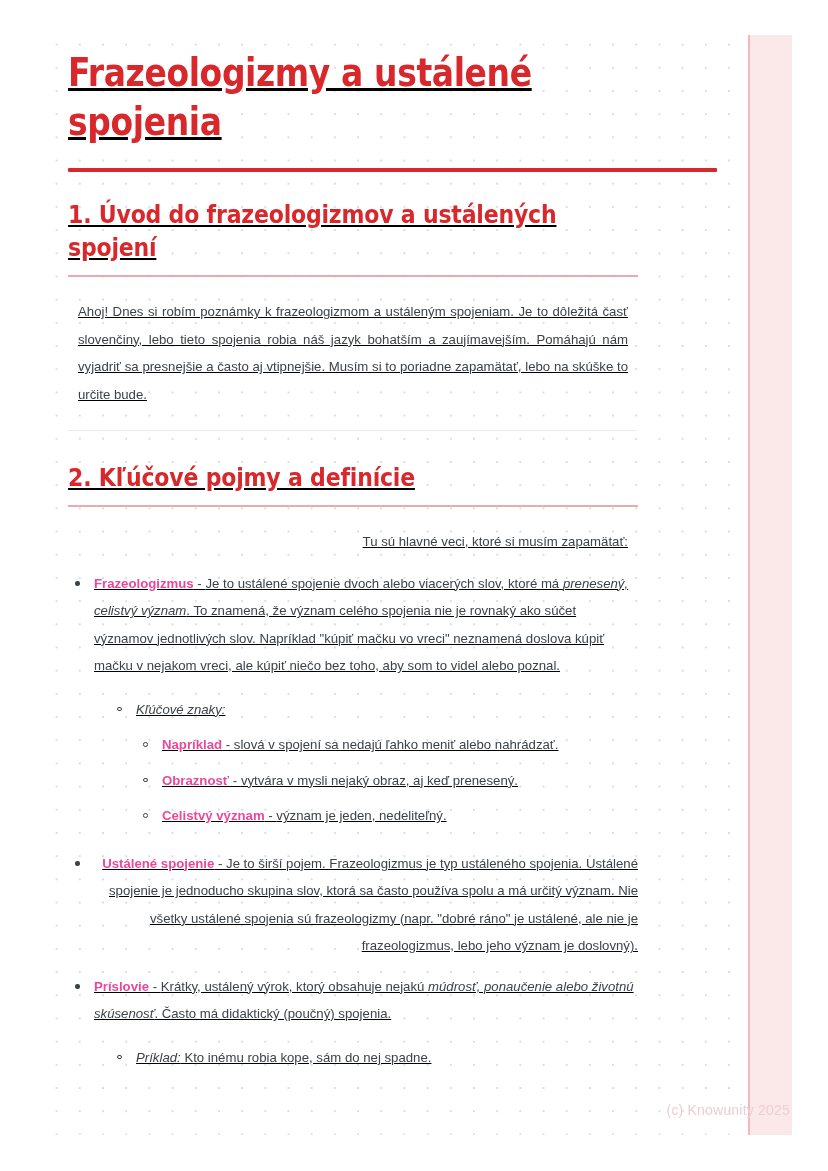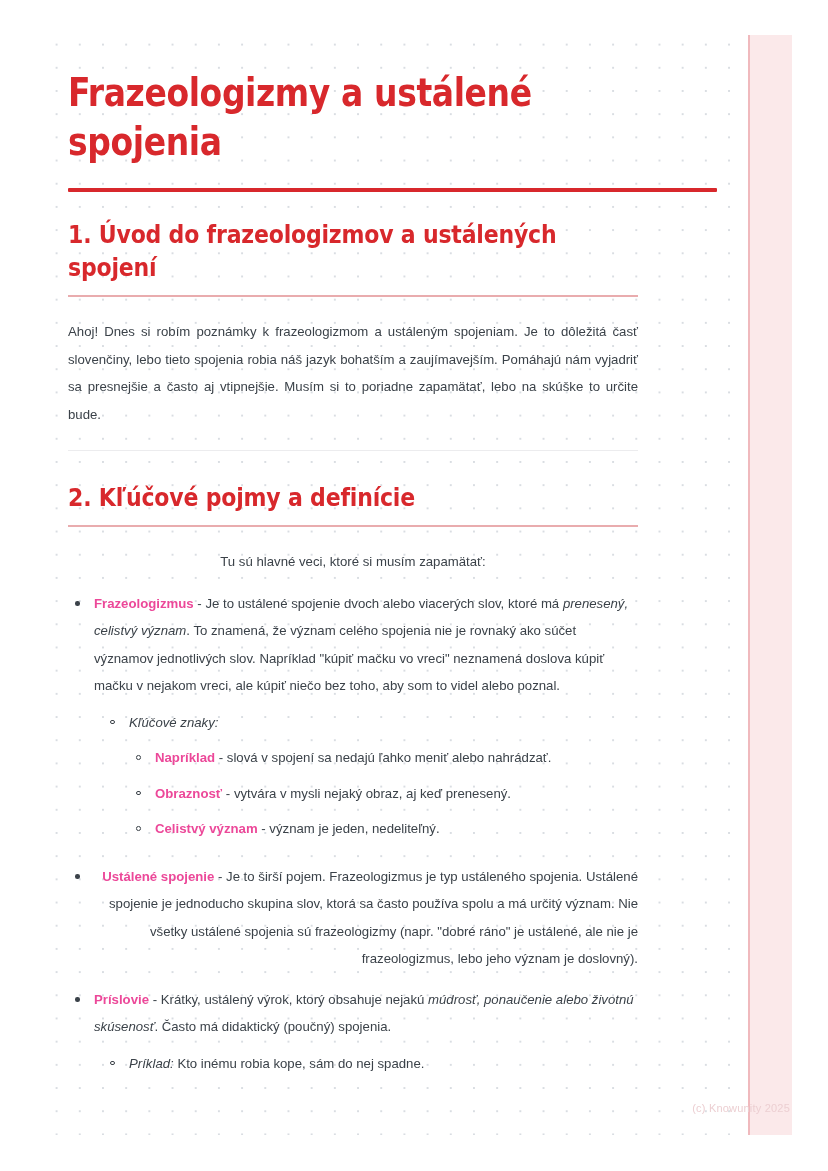--- a/index.html
+++ b/index.html
@@ -48,22 +48,23 @@
     background: #fbe9ea;
     border-left: 2.5px solid #f0b9bd;
     box-sizing: border-box;
     pointer-events: none;
   }
 
   
   #content {
     position: absolute;
     left: 68px;
-    top: 68px;
+    top: 48px;
     width: 570px;
+    text-decoration: underline;
   }
 
   
   .doc-title {
     font-family: "DejaVu Sans Condensed", "Liberation Sans Narrow", "Liberation Sans", sans-serif;
     font-size: 39px;
     line-height: 49px;
     font-weight: bold;
     color: #d8282c;
     letter-spacing: -0.4px;
@@ -107,24 +108,24 @@
     background: #e9acae;
   }
 
   
   .para {
     font-size: 13.2px;
     line-height: 27.5px;
     color: #3b4249;
     text-align: justify;
     text-justify: inter-word;
-    margin: 0;
+    margin: 10px;
   }
   .para.lead { margin-top: 21px; }
-  .para.plain { text-align: center; }
+  .para.plain { text-align: right; }
 
   
   ul.lvl1 {
     list-style: none;
     margin: 14px 0 0 0;
     padding: 0;
   }
   ul.lvl1 > li {
     position: relative;
     padding-left: 26px;
@@ -139,21 +140,21 @@
     left: 7px;
     top: 11.5px;
     width: 4.5px;
     height: 4.5px;
     background: #3b4249;
     border-radius: 50%;
   }
 
   ul.lvl2 {
     list-style: none;
-    margin: 9px;
+    margin: 16px;
     padding: 0;
   }
   ul.lvl2 > li {
     position: relative;
     padding-left: 26px;
     font-size: 13.2px;
     line-height: 27.5px;
     color: #3b4249;
   }
   ul.lvl2 > li::before {
@@ -196,21 +197,21 @@
   .term { font-weight: bold; color: #ec4899; }
   .ital { font-style: italic; }
 
   
   #footer {
     position: absolute;
     left: 0;
     top: 1102px;
     width: 790px;
     text-align: right;
-    font-size: 11px;
+    font-size: 14px;
     color: #eccfd2;
     letter-spacing: 0.2px;
     font-family: "Liberation Sans", sans-serif;
   }
 </style>
 </head>
 <body>
 
 <div id="page">
 

